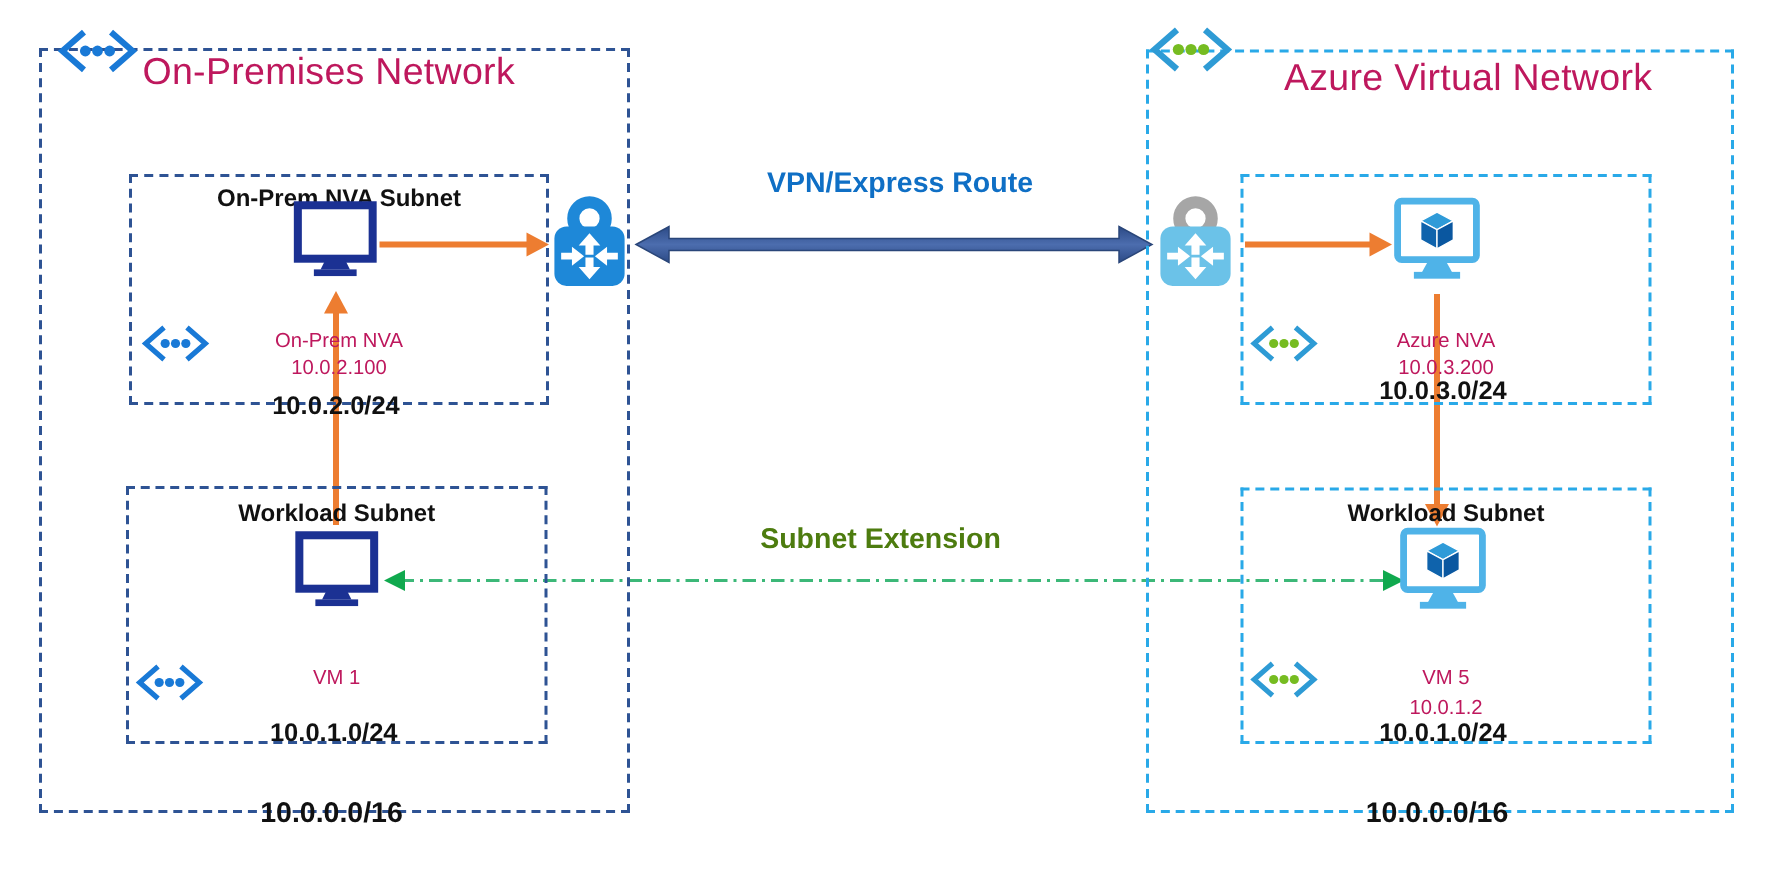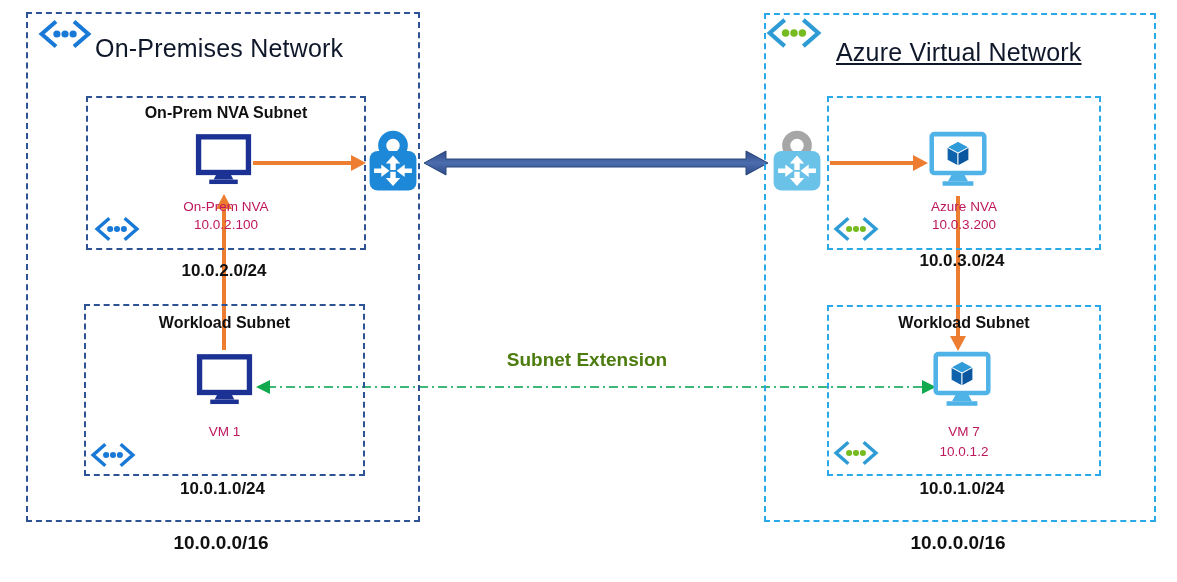--- a/index.html
+++ b/index.html
@@ -1,22 +1,22 @@
 <!DOCTYPE html>
 <html><head>
 <meta charset="utf-8">
 <style>
   html,body{margin:0;padding:0;background:#ffffff;}
   #canvas{
     position:relative;width:1177px;height:582px;background:#ffffff;
     font-family:"Liberation Sans",sans-serif;color:#1a1a1a;overflow:hidden;
   }
-  .net-box{position:absolute;border:2px dashed #2E5394;background:transparent;}
+  .net-box{position:absolute;border:2px dashed #2E5394;background:transparent;margin-top:20px;}
   .net-box.azure{border-color:#29A9E8;}
-  .big-title{position:absolute;font-size:25px;letter-spacing:0.2px;color:#0f172a;white-space:nowrap;}
+  .big-title{position:absolute;font-size:25px;letter-spacing:0.2px;color:#be185d;white-space:nowrap;}
   .subnet-title{position:absolute;left:0;right:0;text-align:center;font-size:16px;font-weight:bold;color:#111;}
   .device-label{position:absolute;left:0;right:0;text-align:center;font-size:13.5px;color:#be185d;line-height:18px;}
   .cidr-label{position:absolute;text-align:center;font-size:17px;font-weight:bold;color:#111;}
   .net16-label{position:absolute;text-align:center;font-size:19px;font-weight:bold;color:#111;}
   .conn-label{position:absolute;text-align:center;font-size:19px;font-weight:bold;white-space:nowrap;}
   .vpn-color{color:#0F6FC5;}
   .ext-color{color:#4d7c0f;}
   #connector-layer{position:absolute;left:0;top:0;z-index:0;}
   .net-box, .big-title, .icon, .cidr-label, .net16-label, .conn-label{z-index:2;}
   .icon{position:absolute;}
@@ -131,20 +131,21 @@
     <svg viewBox="0 0 60 72">
       <circle cx="30" cy="20" r="12" fill="none" stroke="#1E88D8" stroke-width="9"></circle>
       <rect x="4" y="26" width="52" height="44" rx="9" fill="#1E88D8"></rect>
       <path d="M30 31 L38 40 L33 40 L33 47 L27 47 L27 40 L22 40 Z" fill="#ffffff"></path>
       <path d="M30 65 L38 56 L33 56 L33 49 L27 49 L27 56 L22 56 Z" fill="#ffffff"></path>
       <path d="M26 48 L17 41 L17 45.5 L9 45.5 L9 50.5 L17 50.5 L17 55 Z" fill="#ffffff"></path>
       <path d="M34 48 L43 41 L43 45.5 L51 45.5 L51 50.5 L43 50.5 L43 55 Z" fill="#ffffff"></path>
     </svg>
   </div>
 
+  <div class="conn-label vpn-color" style="left:480px;top:112px;width:240px;">VPN/Express Route</div>
   <div class="conn-label ext-color" style="left:467px;top:349px;width:240px;">Subnet Extension</div>
 
   <div class="icon" style="left:770px;top:124px;width:54px;height:72px;">
     <svg viewBox="0 0 60 72">
       <circle cx="30" cy="20" r="12" fill="none" stroke="#A6A6A6" stroke-width="9"></circle>
       <rect x="4" y="26" width="52" height="44" rx="9" fill="#6BC2E8"></rect>
       <path d="M30 31 L38 40 L33 40 L33 47 L27 47 L27 40 L22 40 Z" fill="#ffffff"></path>
       <path d="M30 65 L38 56 L33 56 L33 49 L27 49 L27 56 L22 56 Z" fill="#ffffff"></path>
       <path d="M26 48 L17 41 L17 45.5 L9 45.5 L9 50.5 L17 50.5 L17 55 Z" fill="#ffffff"></path>
       <path d="M34 48 L43 41 L43 45.5 L51 45.5 L51 50.5 L43 50.5 L43 55 Z" fill="#ffffff"></path>
@@ -155,21 +156,21 @@
 
   <div class="icon" style="left:766px;top:16px;width:56px;height:34px;">
     <svg viewBox="0 0 60 34">
       <path d="M20 3 L4 17 L20 31" fill="none" stroke="#2E9BD5" stroke-width="4.5"></path>
       <path d="M40 3 L56 17 L40 31" fill="none" stroke="#2E9BD5" stroke-width="4.5"></path>
       <circle cx="21" cy="17" r="4" fill="#76BC21"></circle>
       <circle cx="30" cy="17" r="4" fill="#76BC21"></circle>
       <circle cx="39" cy="17" r="4" fill="#76BC21"></circle>
     </svg>
   </div>
-  <div class="big-title" style="left:836px;top:38px;text-decoration:underline;">Azure Virtual Network</div>
+  <div class="big-title" style="left:856px;top:38px;">Azure Virtual Network</div>
 
   <div class="net-box azure" style="left:827px;top:96px;width:270px;height:150px;">
     <div class="device-label" style="top:100px;">Azure NVA</div>
     <div class="device-label" style="top:118px;">10.0.3.200</div>
   </div>
   <div class="icon" style="left:929px;top:129px;width:58px;height:61px;">
     <svg viewBox="0 0 64 62">
       <rect x="3" y="3" width="58" height="43" rx="3" fill="#ffffff" stroke="#4FB3E8" stroke-width="5"></rect>
       <polygon points="32,11 44,17.5 32,24 20,17.5" fill="#2F9BD8" stroke="#ffffff" stroke-width="1"></polygon>
       <polygon points="20,17.5 32,24 32,38 20,31.5" fill="#0F63AC" stroke="#ffffff" stroke-width="1"></polygon>
@@ -184,21 +185,21 @@
       <path d="M40 3 L56 17 L40 31" fill="none" stroke="#2E9BD5" stroke-width="4.5"></path>
       <circle cx="21" cy="17" r="4" fill="#76BC21"></circle>
       <circle cx="30" cy="17" r="4" fill="#76BC21"></circle>
       <circle cx="39" cy="17" r="4" fill="#76BC21"></circle>
     </svg>
   </div>
   <div class="cidr-label" style="left:827px;top:251px;width:270px;text-align:center;">10.0.3.0/24</div>
 
   <div class="net-box azure" style="left:827px;top:305px;width:270px;height:167px;">
     <div class="subnet-title" style="top:7px;">Workload Subnet</div>
-    <div class="device-label" style="top:116px;">VM 7</div>
+    <div class="device-label" style="top:116px;">VM 5</div>
     <div class="device-label" style="top:136px;">10.0.1.2</div>
   </div>
   <div class="icon" style="left:933px;top:349px;width:58px;height:61px;">
     <svg viewBox="0 0 64 62">
       <rect x="3" y="3" width="58" height="43" rx="3" fill="#ffffff" stroke="#4FB3E8" stroke-width="5"></rect>
       <polygon points="32,11 44,17.5 32,24 20,17.5" fill="#2F9BD8" stroke="#ffffff" stroke-width="1"></polygon>
       <polygon points="20,17.5 32,24 32,38 20,31.5" fill="#0F63AC" stroke="#ffffff" stroke-width="1"></polygon>
       <polygon points="44,17.5 32,24 32,38 44,31.5" fill="#0A57A0" stroke="#ffffff" stroke-width="1"></polygon>
       <polygon points="26,46 38,46 43,55 21,55" fill="#4FB3E8"></polygon>
       <rect x="15" y="55" width="34" height="5" fill="#4FB3E8"></rect>

